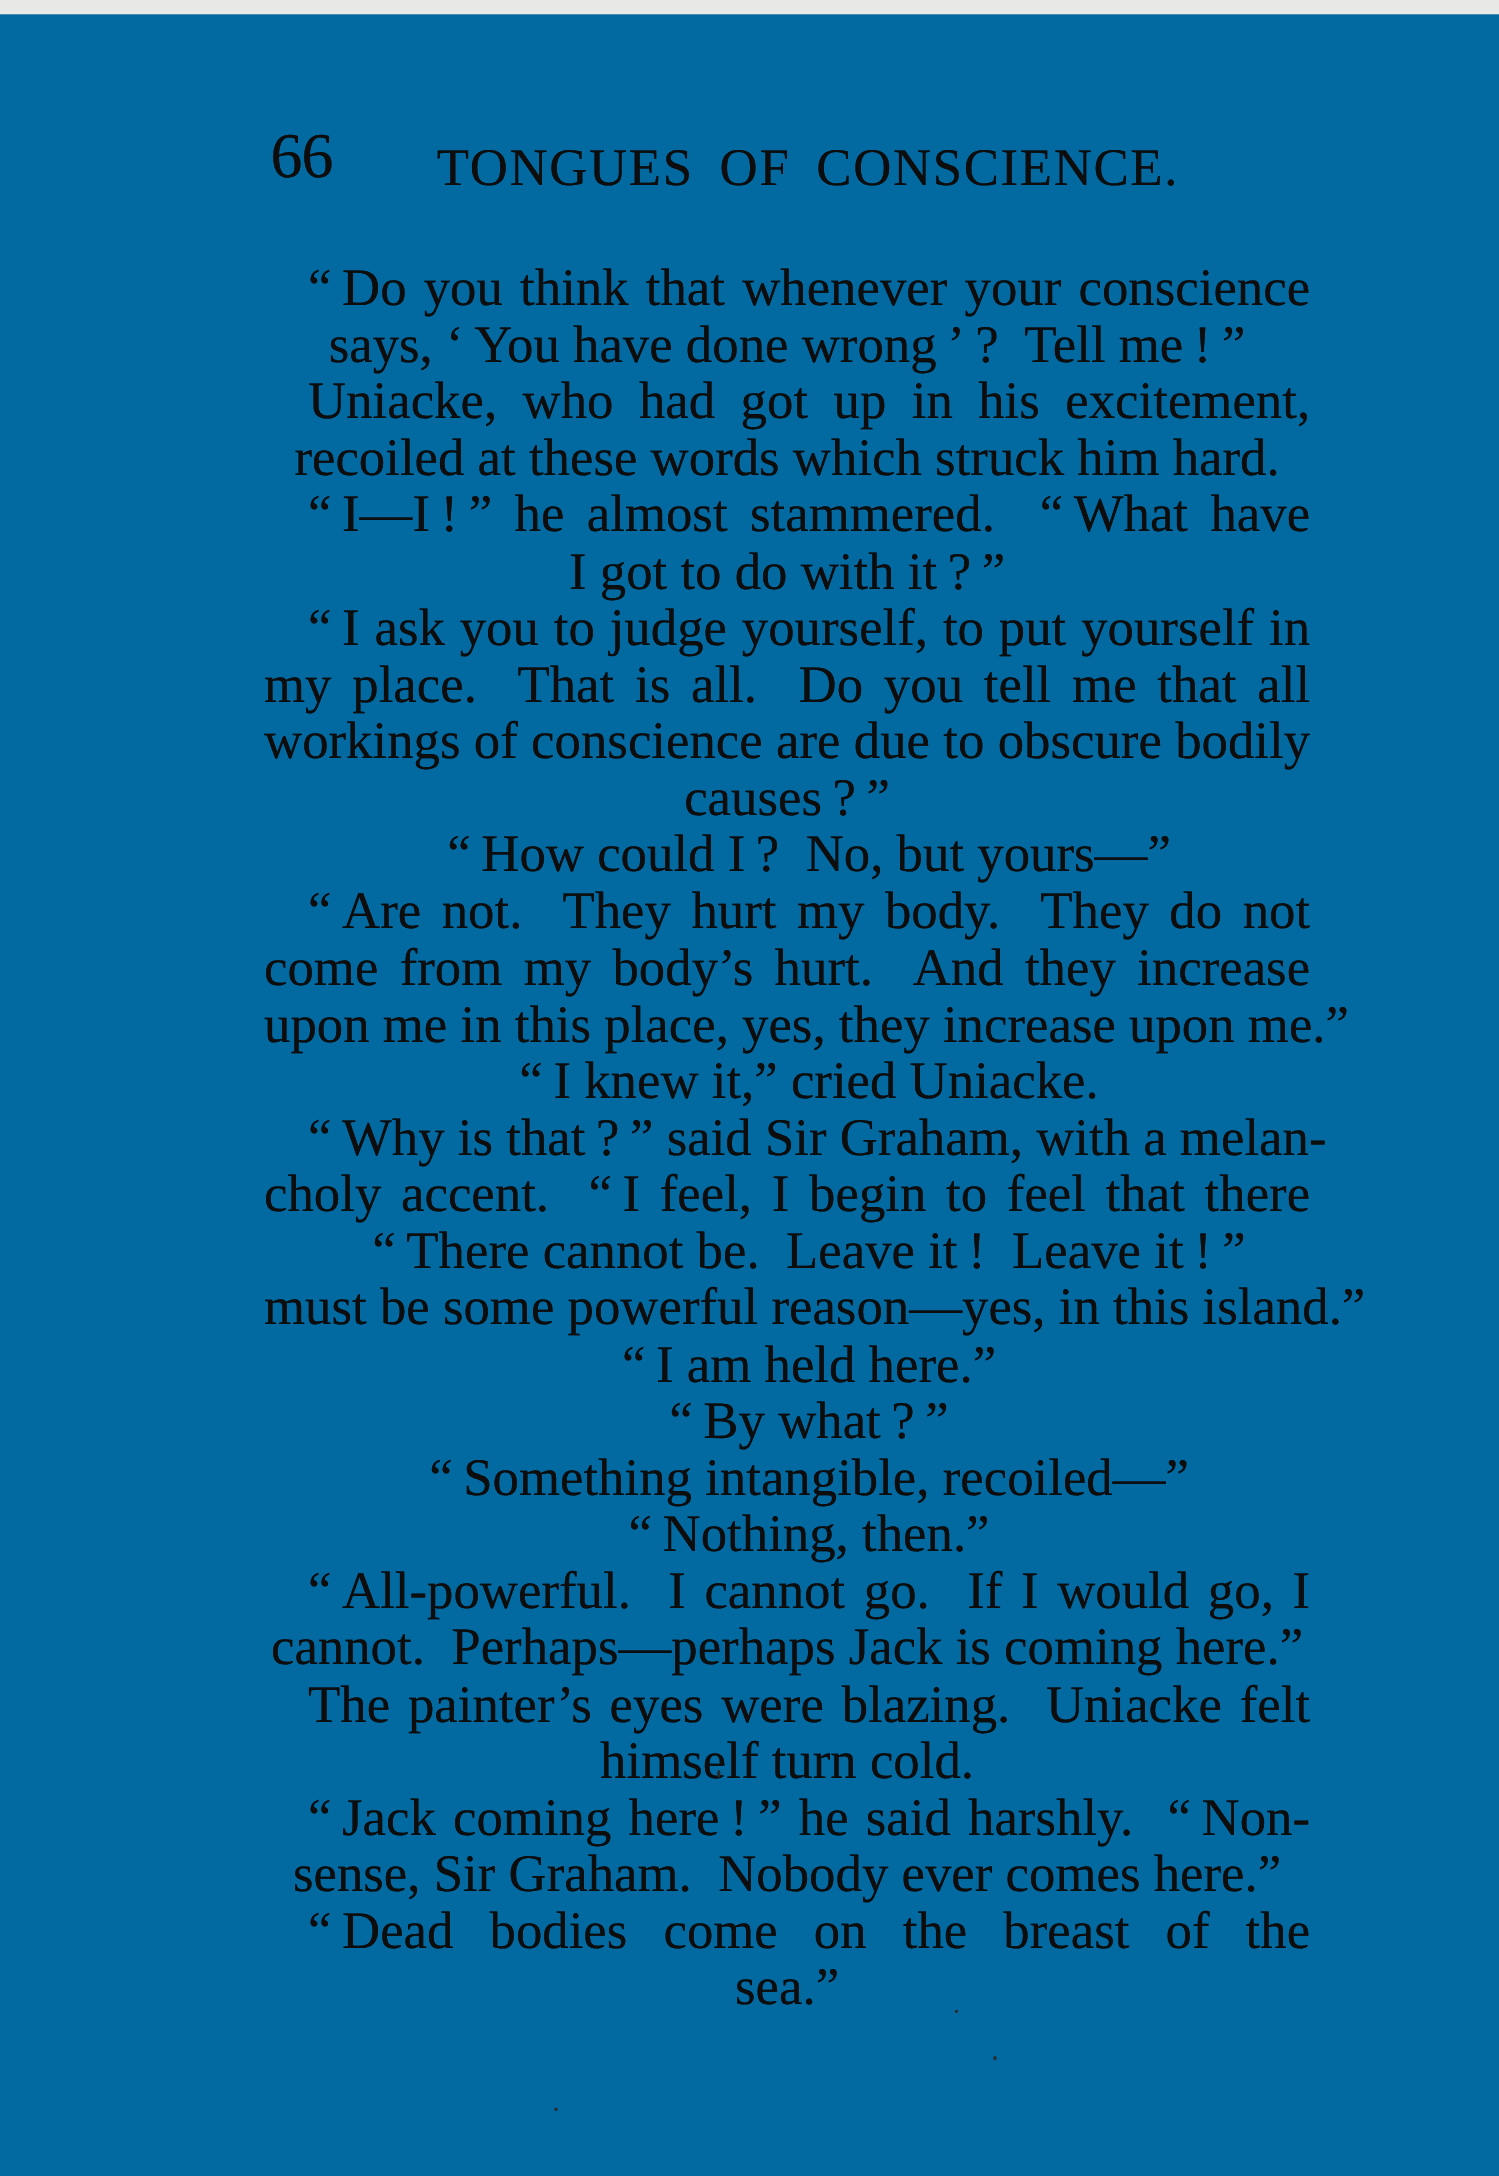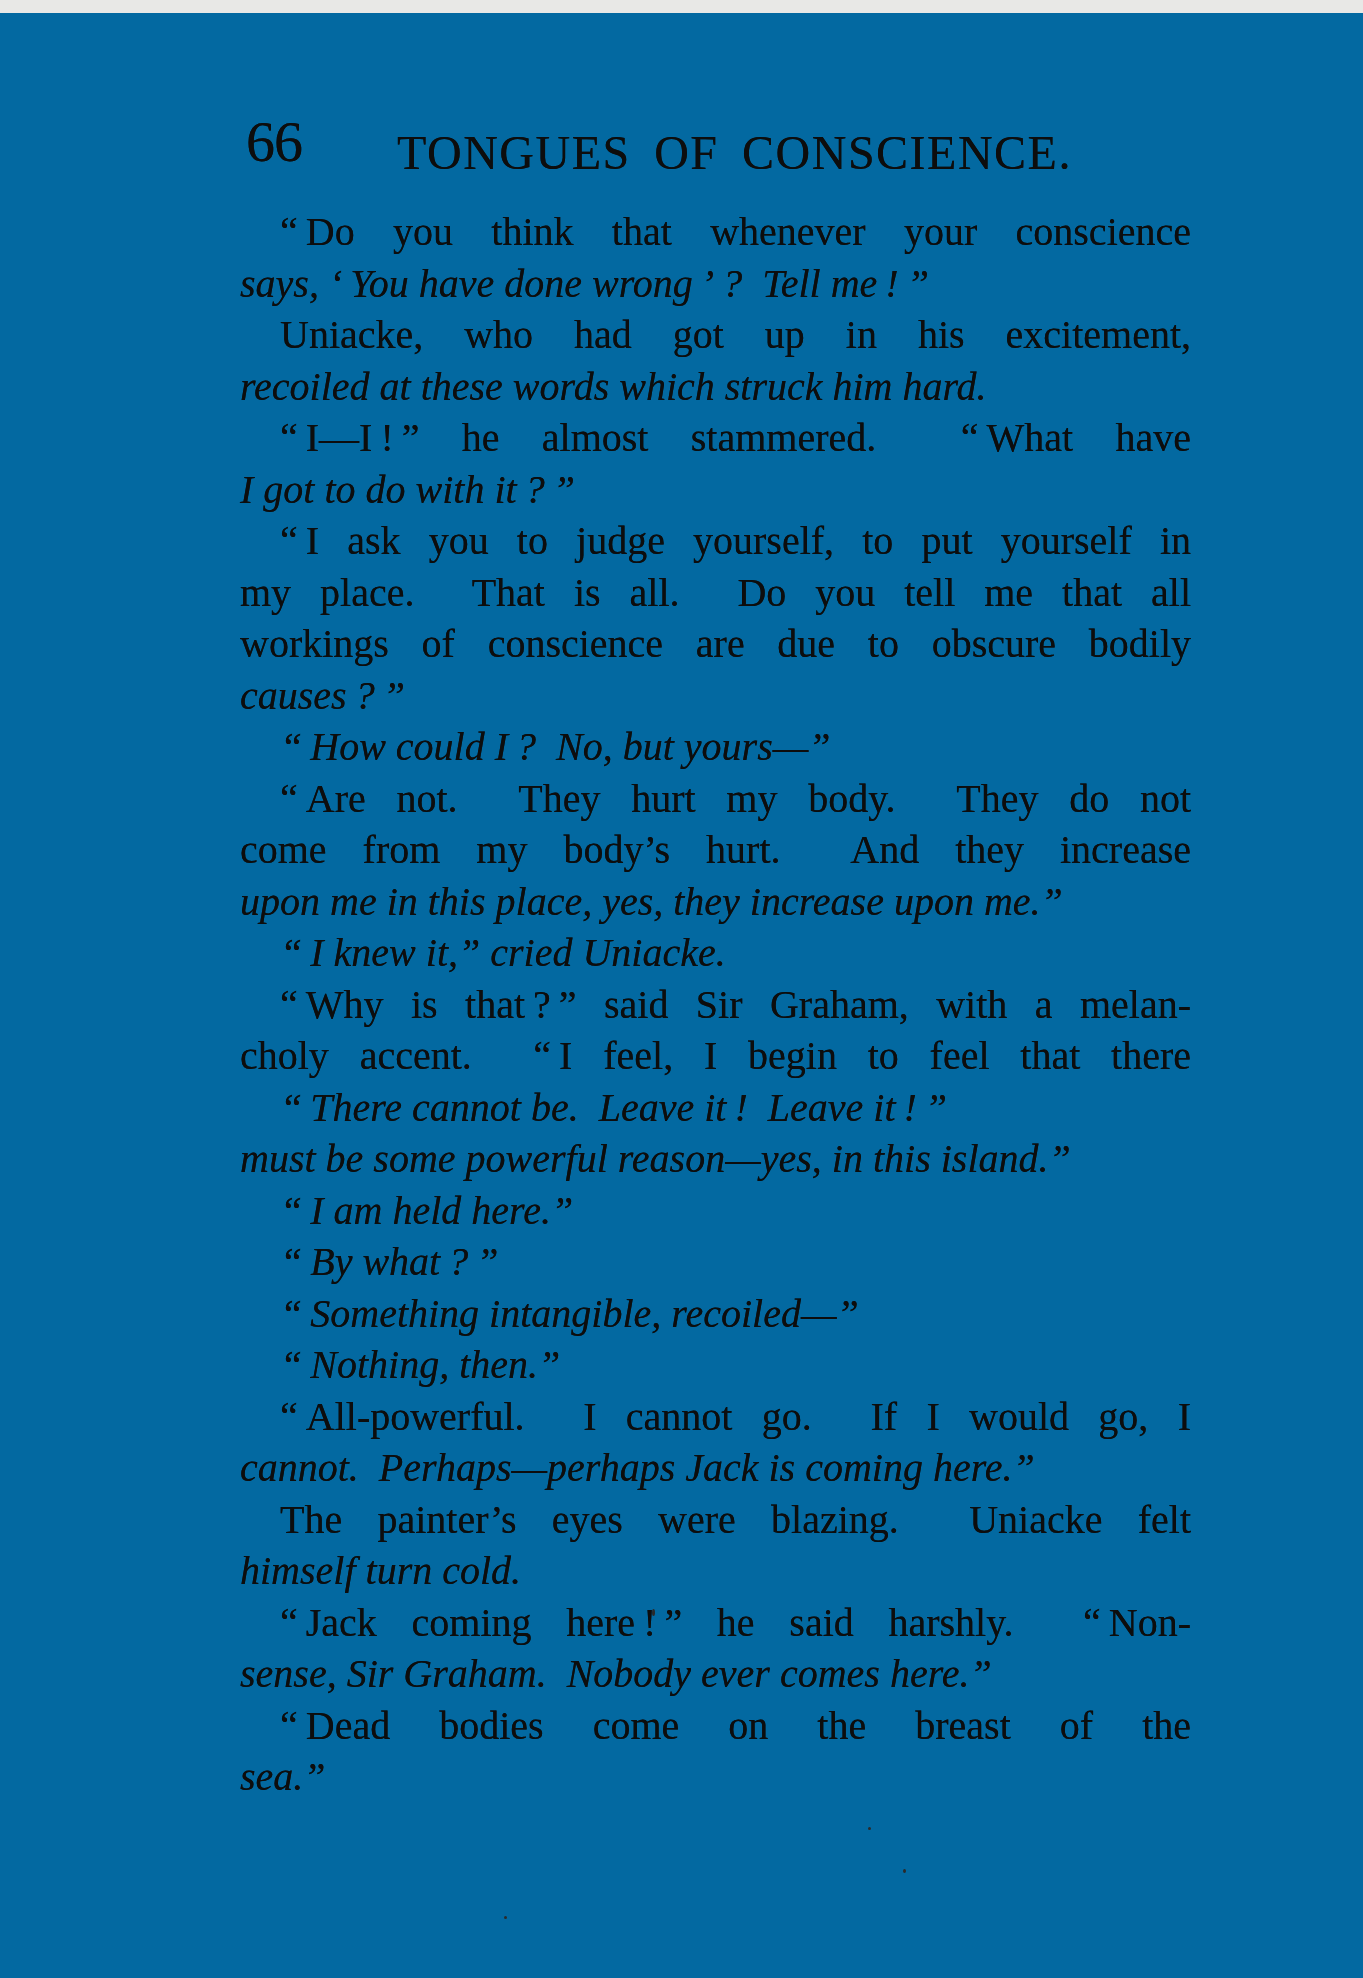--- a/index.html
+++ b/index.html
@@ -36,35 +36,34 @@
     text-align: center;
     letter-spacing: 1.5px;
     word-spacing: 10px;
     white-space: nowrap;
   }
 
   
   .text-block {
     position: absolute;
     left: 240px;
-    top: 193px;
+    top: 223px;
     width: 951px;
-    font-size: 40px;
+    font-size: 48px;
     line-height: 51.5px;
   }
   .line {
     text-align: justify;
     text-align-last: justify;
     height: 51.5px;
     white-space: nowrap;
   }
   .line.plast {
-    text-align: left;
+    text-align: center;
     text-align-last: auto;
-    font-style: italic;
   }
   .line.first {
     text-indent: 40px;
   }
 
   
   .speck {
     position: absolute;
     background: #2a2a2a;
     border-radius: 50%;

